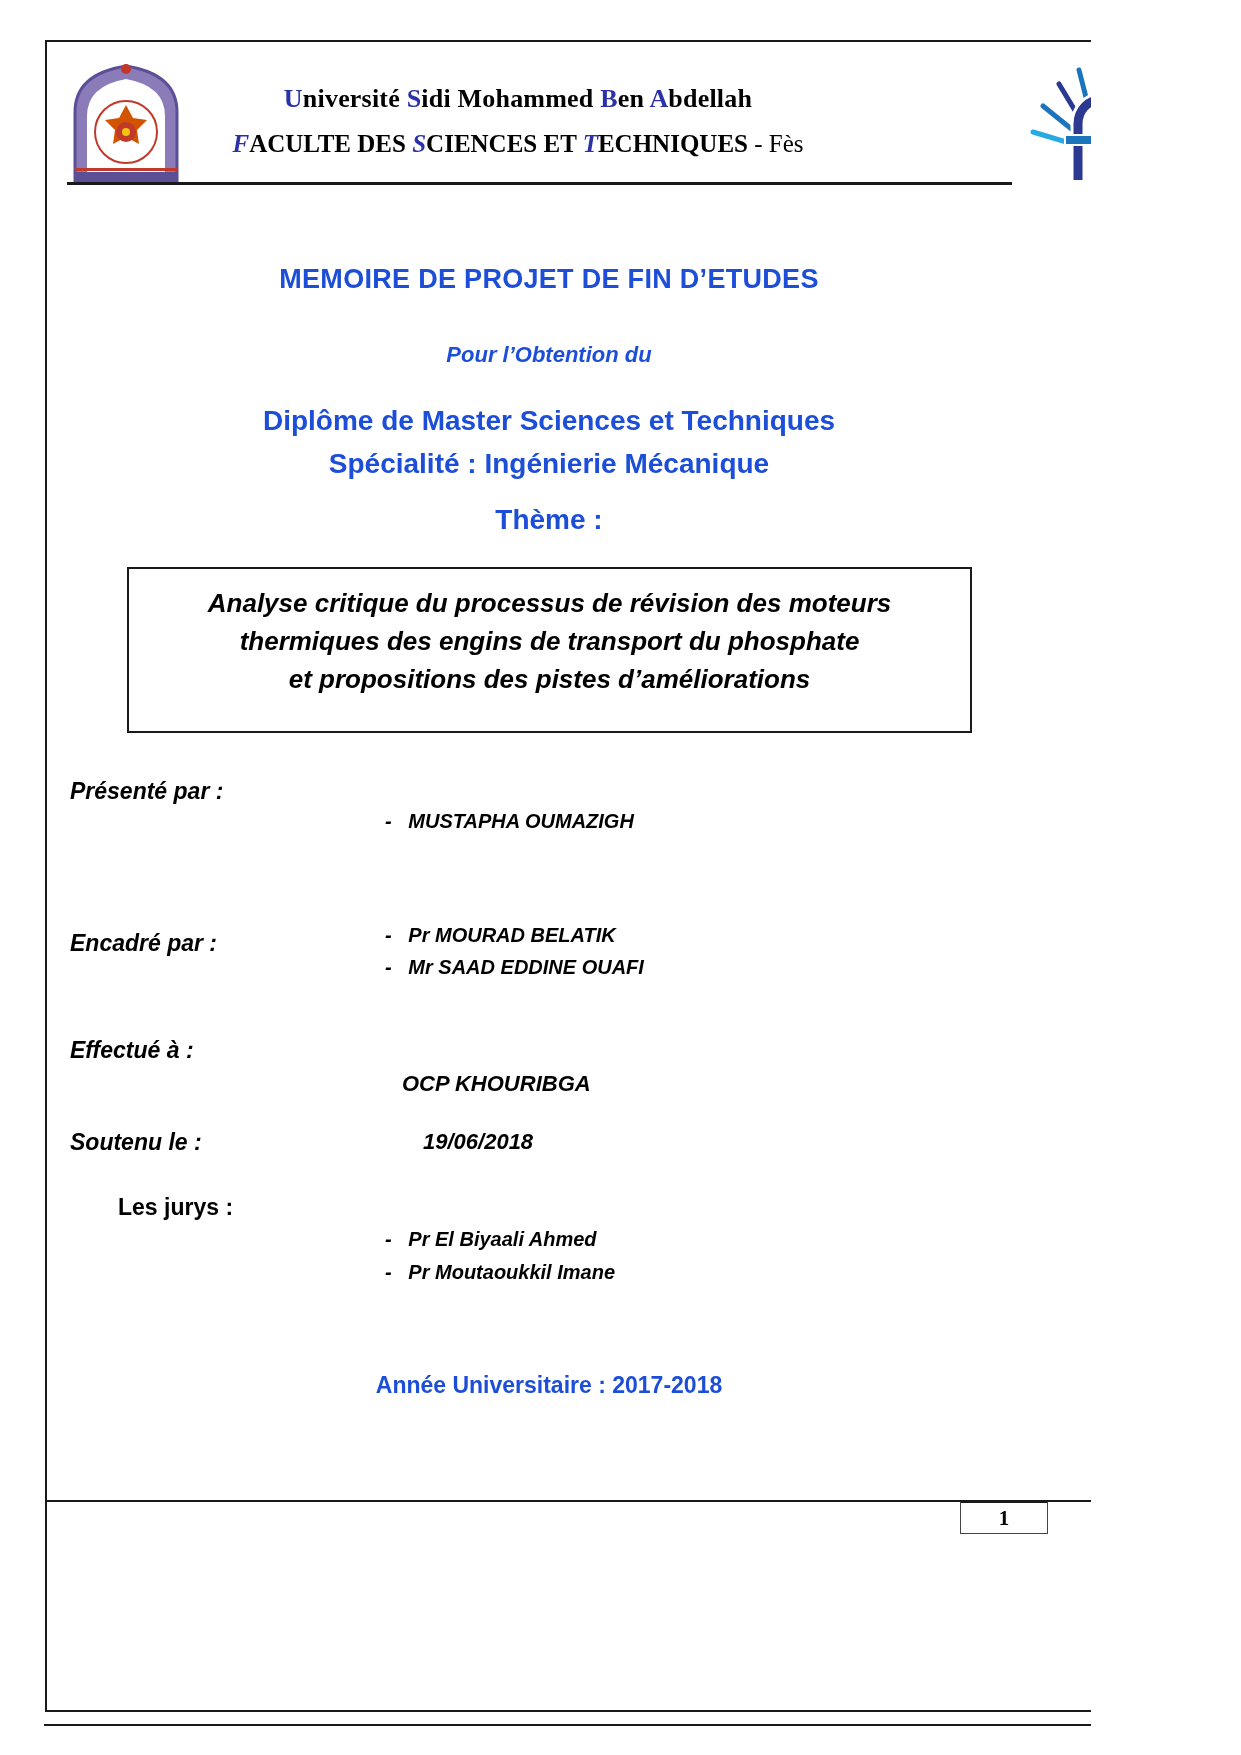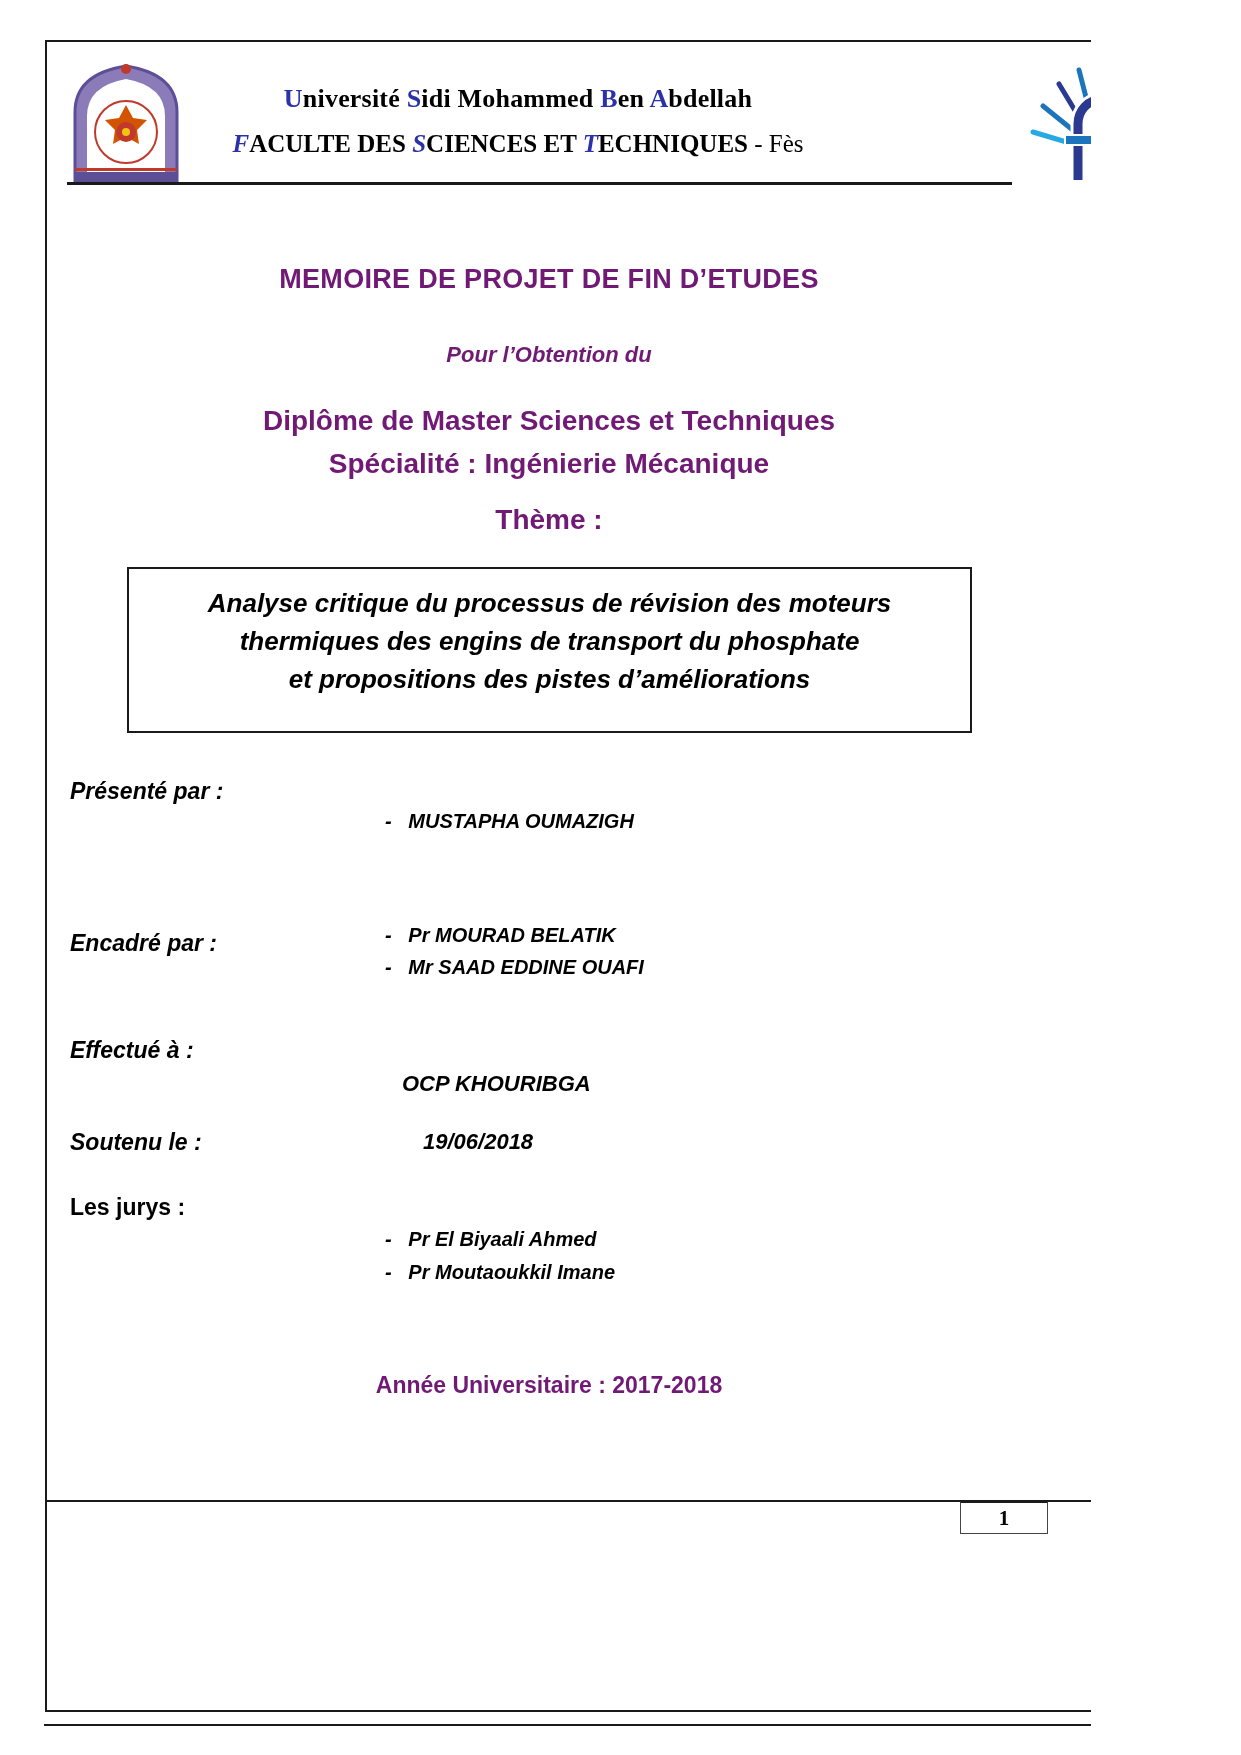--- a/index.html
+++ b/index.html
@@ -25,38 +25,38 @@
   }
   .uni-line { font-size:26px; font-weight:bold; letter-spacing:0.2px; }
   .fac-line { font-size:25px; font-weight:bold; margin-top:16px; }
   .ini { color:var(--blue); }
   .fac-line .ini { font-style:italic; }
   .fac-suffix { font-weight:normal; }
   .logo-right { width:150px; height:124px; margin-left:auto; flex:0 0 auto; }
   .header-rule { position:absolute; top:140px; left:20px; width:945px; border-top:3px solid #1a1a1a; }
   
   .content { position:absolute; left:0; top:0; width:1004px; height:100%; }
-  .c { position:absolute; width:100%; text-align:center; color:#701a75; }
+  .c { position:absolute; width:100%; text-align:center; color:#1d4ed8; }
   .title-memoire { top:222px; font-size:27px; font-weight:bold; letter-spacing:0.3px; }
   .obtention    { top:300px; font-size:22px; font-weight:bold; font-style:italic; }
   .diplome      { top:357px; font-size:28px; font-weight:bold; line-height:43px; }
   .theme-label  { top:462px; font-size:28px; font-weight:bold; }
   .theme-box {
     position:absolute; top:525px; left:80px; width:845px; height:166px;
     border:2px solid #1a1a1a; text-align:center;
     font-size:26px; font-weight:bold; font-style:italic;
     padding:15px 20px 0 20px; line-height:38px; color:#000;
   }
   .annee { top:1330px; font-size:23px; font-weight:bold; }
   
   .label {
     position:absolute; left:23px; font-size:23px; font-weight:bold; font-style:italic;
     color:#000; white-space:pre;
   }
-  .label.upright { font-style:normal; }
+  .label.upright { font-style:normal;margin-left:48px; }
   .item {
     position:absolute; left:338px; font-size:20px; font-weight:bold; font-style:italic;
     color:#000; white-space:pre;
   }
   .value { position:absolute; font-size:22px; font-weight:bold; font-style:italic; color:#000000; white-space:pre; }
   
   .footer-rule { position:absolute; top:1458px; left:0; right:0; border-top:2px solid #1a1a1a; }
   .pageno-box {
     position:absolute; top:1459px; left:913px; width:88px; height:33px;
     border:1px solid #444; border-top:2px solid #1a1a1a;

